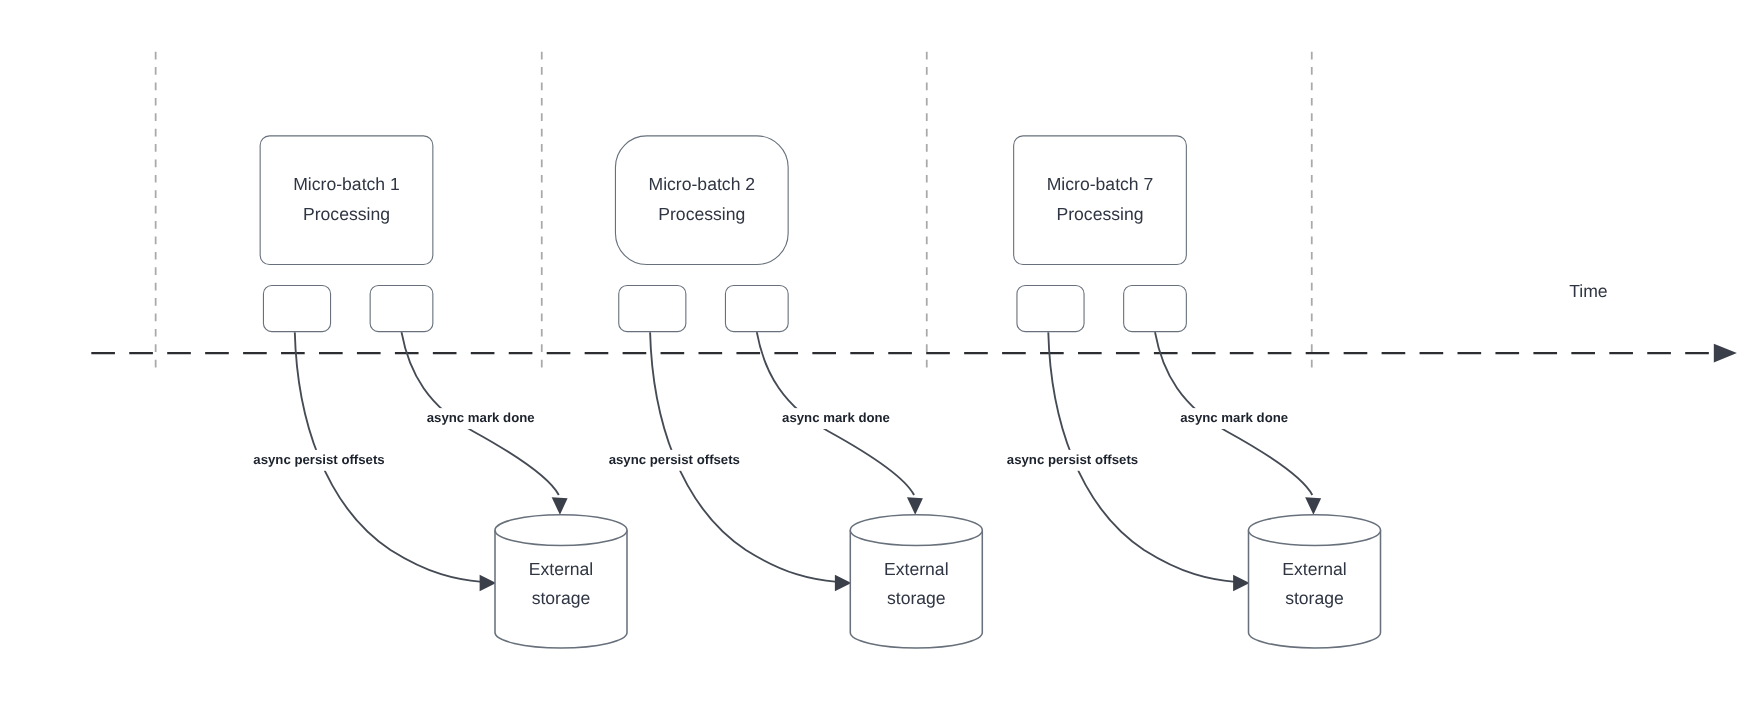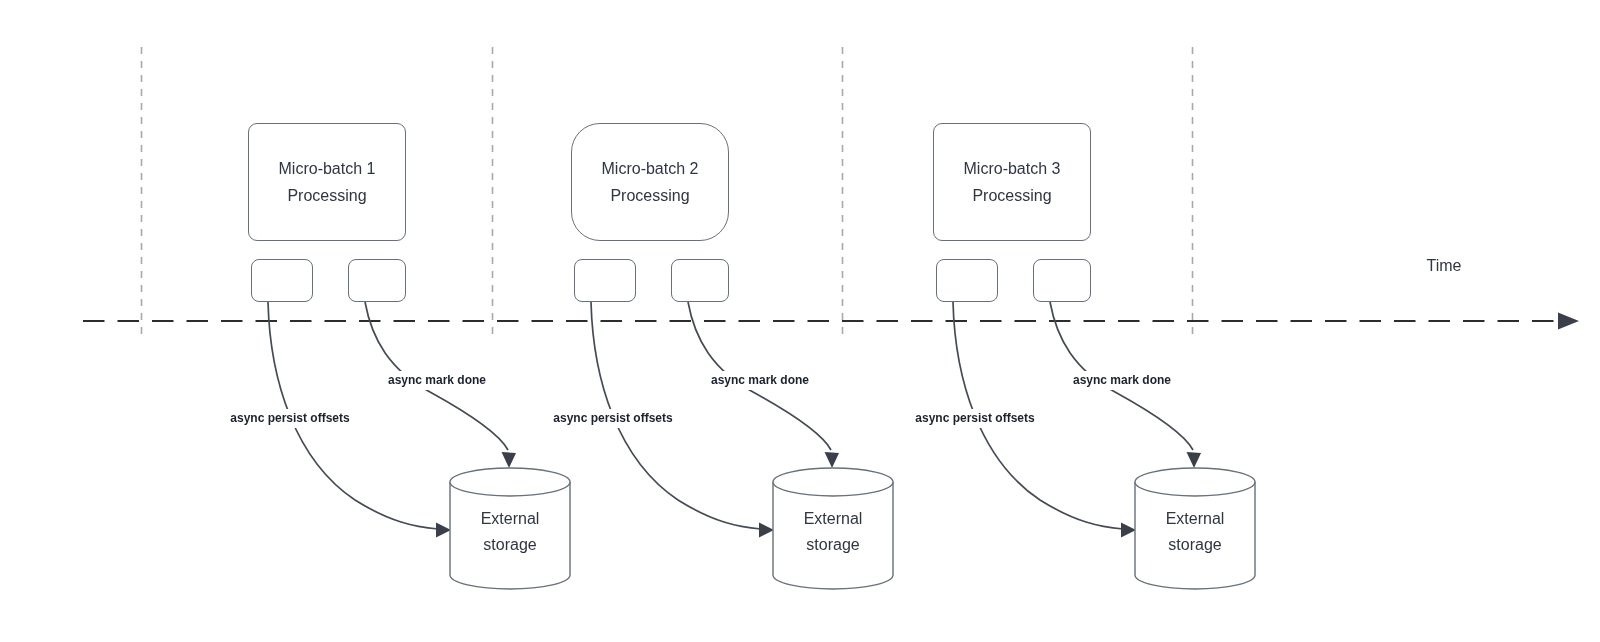--- a/index.html
+++ b/index.html
@@ -19,21 +19,20 @@
     position: absolute;
     left: 0;
     top: 0;
   }
   .node {
     position: absolute;
     box-sizing: border-box;
     background: #ffffff;
     border: 1.4px solid #67707b;
     border-radius: 9px;
-    margin-left: 12px;
   }
   .main-box {
     width: 158px;
     height: 118px;
     display: flex;
     align-items: center;
     justify-content: center;
     text-align: center;
     font-size: 16px;
     line-height: 27px;
@@ -138,21 +137,21 @@
 
   <div class="node main-box" style="left:559px; top:123px;border-radius:29px;">Micro-batch 2
 Processing</div>
   <div class="node small-box" style="left:562px; top:259px;"></div>
   <div class="node small-box" style="left:659px; top:259px; width:58px;"></div>
   <div class="arrow-label" style="left:519px; top:409px; width:188px;">async persist offsets</div>
   <div class="arrow-label" style="left:686px; top:371px; width:148px;">async mark done</div>
   <div class="cyl-text" style="left:773px; top:506px;">External
 storage</div>
 
-  <div class="node main-box" style="left:921px; top:123px;">Micro-batch 3
+  <div class="node main-box" style="left:921px; top:123px;">Micro-batch 7
 Processing</div>
   <div class="node small-box" style="left:924px; top:259px;"></div>
   <div class="node small-box" style="left:1021px; top:259px; width:58px;"></div>
   <div class="arrow-label" style="left:881px; top:409px; width:188px;">async persist offsets</div>
   <div class="arrow-label" style="left:1048px; top:371px; width:148px;">async mark done</div>
   <div class="cyl-text" style="left:1135px; top:506px;">External
 storage</div>
 
   <div class="time-label">Time</div>
 

